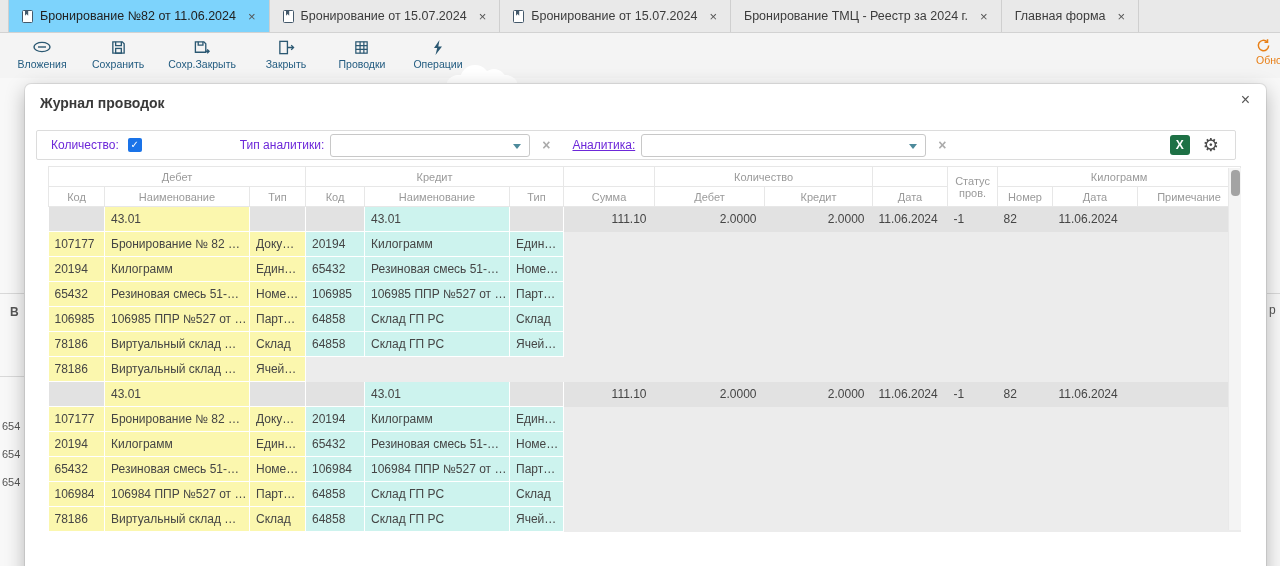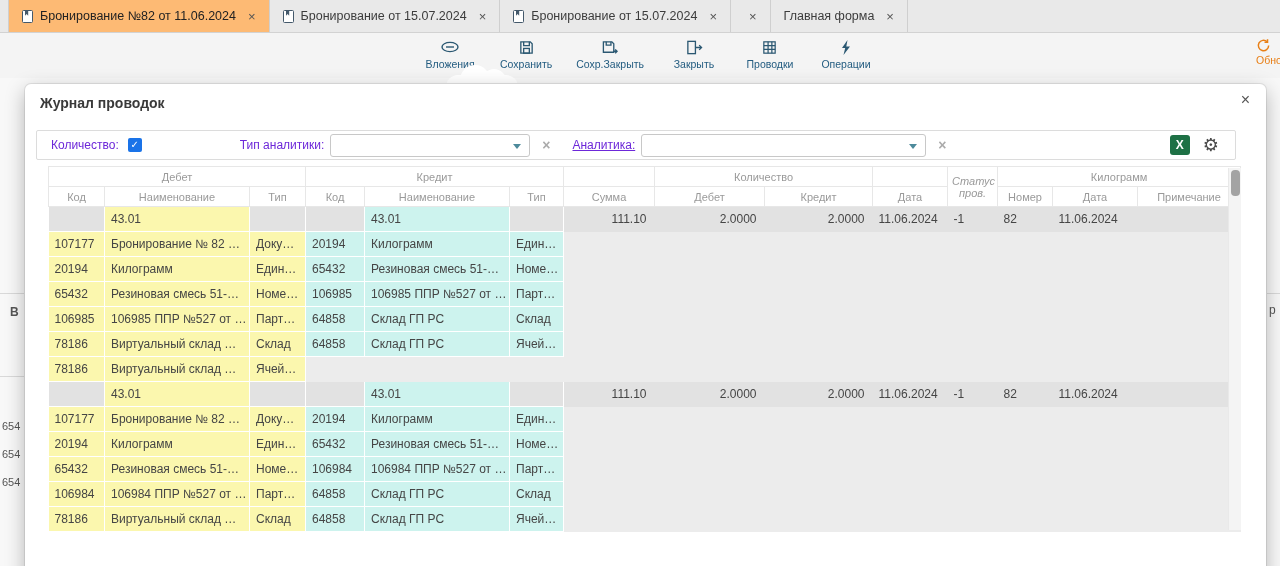--- a/index.html
+++ b/index.html
@@ -9,27 +9,27 @@
     position:relative; overflow:hidden; background:#f8f8f8;
     -webkit-font-smoothing:antialiased;
   }
 
   
   .tabbar { position:absolute; top:0; left:0; right:0; height:33px;
     background:#e9e9e9; border-bottom:1px solid #d2d2d2;
     display:flex; align-items:stretch; padding-left:8px; }
   .tab { display:flex; align-items:center; gap:7px; padding:0 13px;
     border-right:1px solid #cfcfcf; font-size:12.5px; color:#3c3c3c; cursor:default; }
-  .tab.active { background:#fdba74; border-left:1px solid #cfcfcf; color:#222; }
+  .tab.active { background:#7dd3fc; border-left:1px solid #cfcfcf; color:#222; }
   .tab .close { color:#555; font-size:13px; margin-left:5px; }
   .tab .tab-ico { display:inline-flex; }
 
   
   .toolbar { position:absolute; top:33px; left:0; right:0; height:45px; background:#f4f4f4; }
-  .toolbar-inner { display:flex; gap:24px; padding:5px 0 0 16px;justify-content:center; }
+  .toolbar-inner { display:flex; gap:24px; padding:5px 0 0 16px; }
   .tool { display:flex; flex-direction:column; align-items:center; gap:2px; min-width:52px; cursor:pointer; }
   .tool .t-ico { height:18px; display:flex; align-items:center; }
   .tool .t-label { font-size:10.5px; color:#235c80; white-space:nowrap; }
   .cloud { position:absolute; top:42px; left:446px; width:72px; height:24px; background:#fff; border-radius:14px; }
   .cloud:before { content:""; position:absolute; left:14px; top:-10px; width:30px; height:30px; background:#fff; border-radius:50%; }
   .cloud:after  { content:""; position:absolute; left:36px; top:-6px; width:24px; height:24px; background:#fff; border-radius:50%; }
   .refresh { position:absolute; top:38px; left:1256px; width:70px;
     display:flex; flex-direction:column; align-items:flex-start; gap:1px; cursor:pointer; }
   .refresh .t-label { font-size:10.5px; color:#e87f16; white-space:nowrap; }
 
@@ -58,21 +58,21 @@
   .clear-x { margin-left:12px; color:#ababab; font-size:14px; font-weight:bold; cursor:pointer; }
   .excel-btn { width:20px; height:20px; background:#1e7145; border-radius:3px; color:#fff;
     font-size:12px; font-weight:bold; display:flex; align-items:center; justify-content:center; cursor:pointer; }
   .gear { margin:0 16px 0 13px; font-size:18px; color:#4a4a4a; line-height:1; cursor:pointer; }
 
   
   .tablewrap { position:absolute; left:11px; top:82px; width:1205px; height:366px; overflow:hidden; }
   table { border-collapse:collapse; table-layout:fixed; width:1192px;margin-left:12px; }
   thead th { font-weight:normal; font-size:11px; color:#9a9a9a; background:#fff;
     border:1px solid #e7e7e7; height:20px; padding:0 4px; text-align:center; white-space:nowrap; overflow:hidden; }
-  thead th.status-th { font-size:11px; line-height:12px; white-space:normal;font-style:italic; }
+  thead th.status-th { font-size:11px; line-height:12px; white-space:normal; }
   tbody td { font-size:12px; color:#454545; height:24px; line-height:24px;
     padding:0 6px; white-space:nowrap; overflow:hidden; background:#ececec; }
   tr.subtotal td { background:#e2e2e2; }
   td.cell-yellow { background:#fbf7ae !important; border-right:1px solid #fff; border-bottom:1px solid #fff; }
   td.cell-cyan   { background:#cdf3ee !important; border-right:1px solid #fff; border-bottom:1px solid #fff; }
   tr.subtotal td.grp { border-right:1px solid #fff; border-bottom:1px solid #fff; }
   td.num { text-align:right; padding-right:8px; }
 
   
   .vscroll { position:absolute; right:0; top:2px; width:13px; height:362px;
@@ -111,20 +111,21 @@
     <span class="tab-ico">
       <svg width="11" height="13" viewBox="0 0 11 13">
           <rect x="0.5" y="0.5" width="10" height="12" rx="1" fill="#fff" stroke="#44596b"></rect>
           <path d="M3 0.5v5.2l1.6-1.6 1.6 1.6V0.5z" fill="#44596b"></path>
         </svg>
     </span>
     <span>Бронирование от 15.07.2024</span>
     <span class="close">×</span>
   </div>
   <div class="tab">
+    <span>Бронирование ТМЦ - Реестр за 2024 г.</span>
     <span class="close">×</span>
   </div>
   <div class="tab">
     <span>Главная форма</span>
     <span class="close">×</span>
   </div>
 </div>
 
 <div class="toolbar">
   <div class="toolbar-inner">

